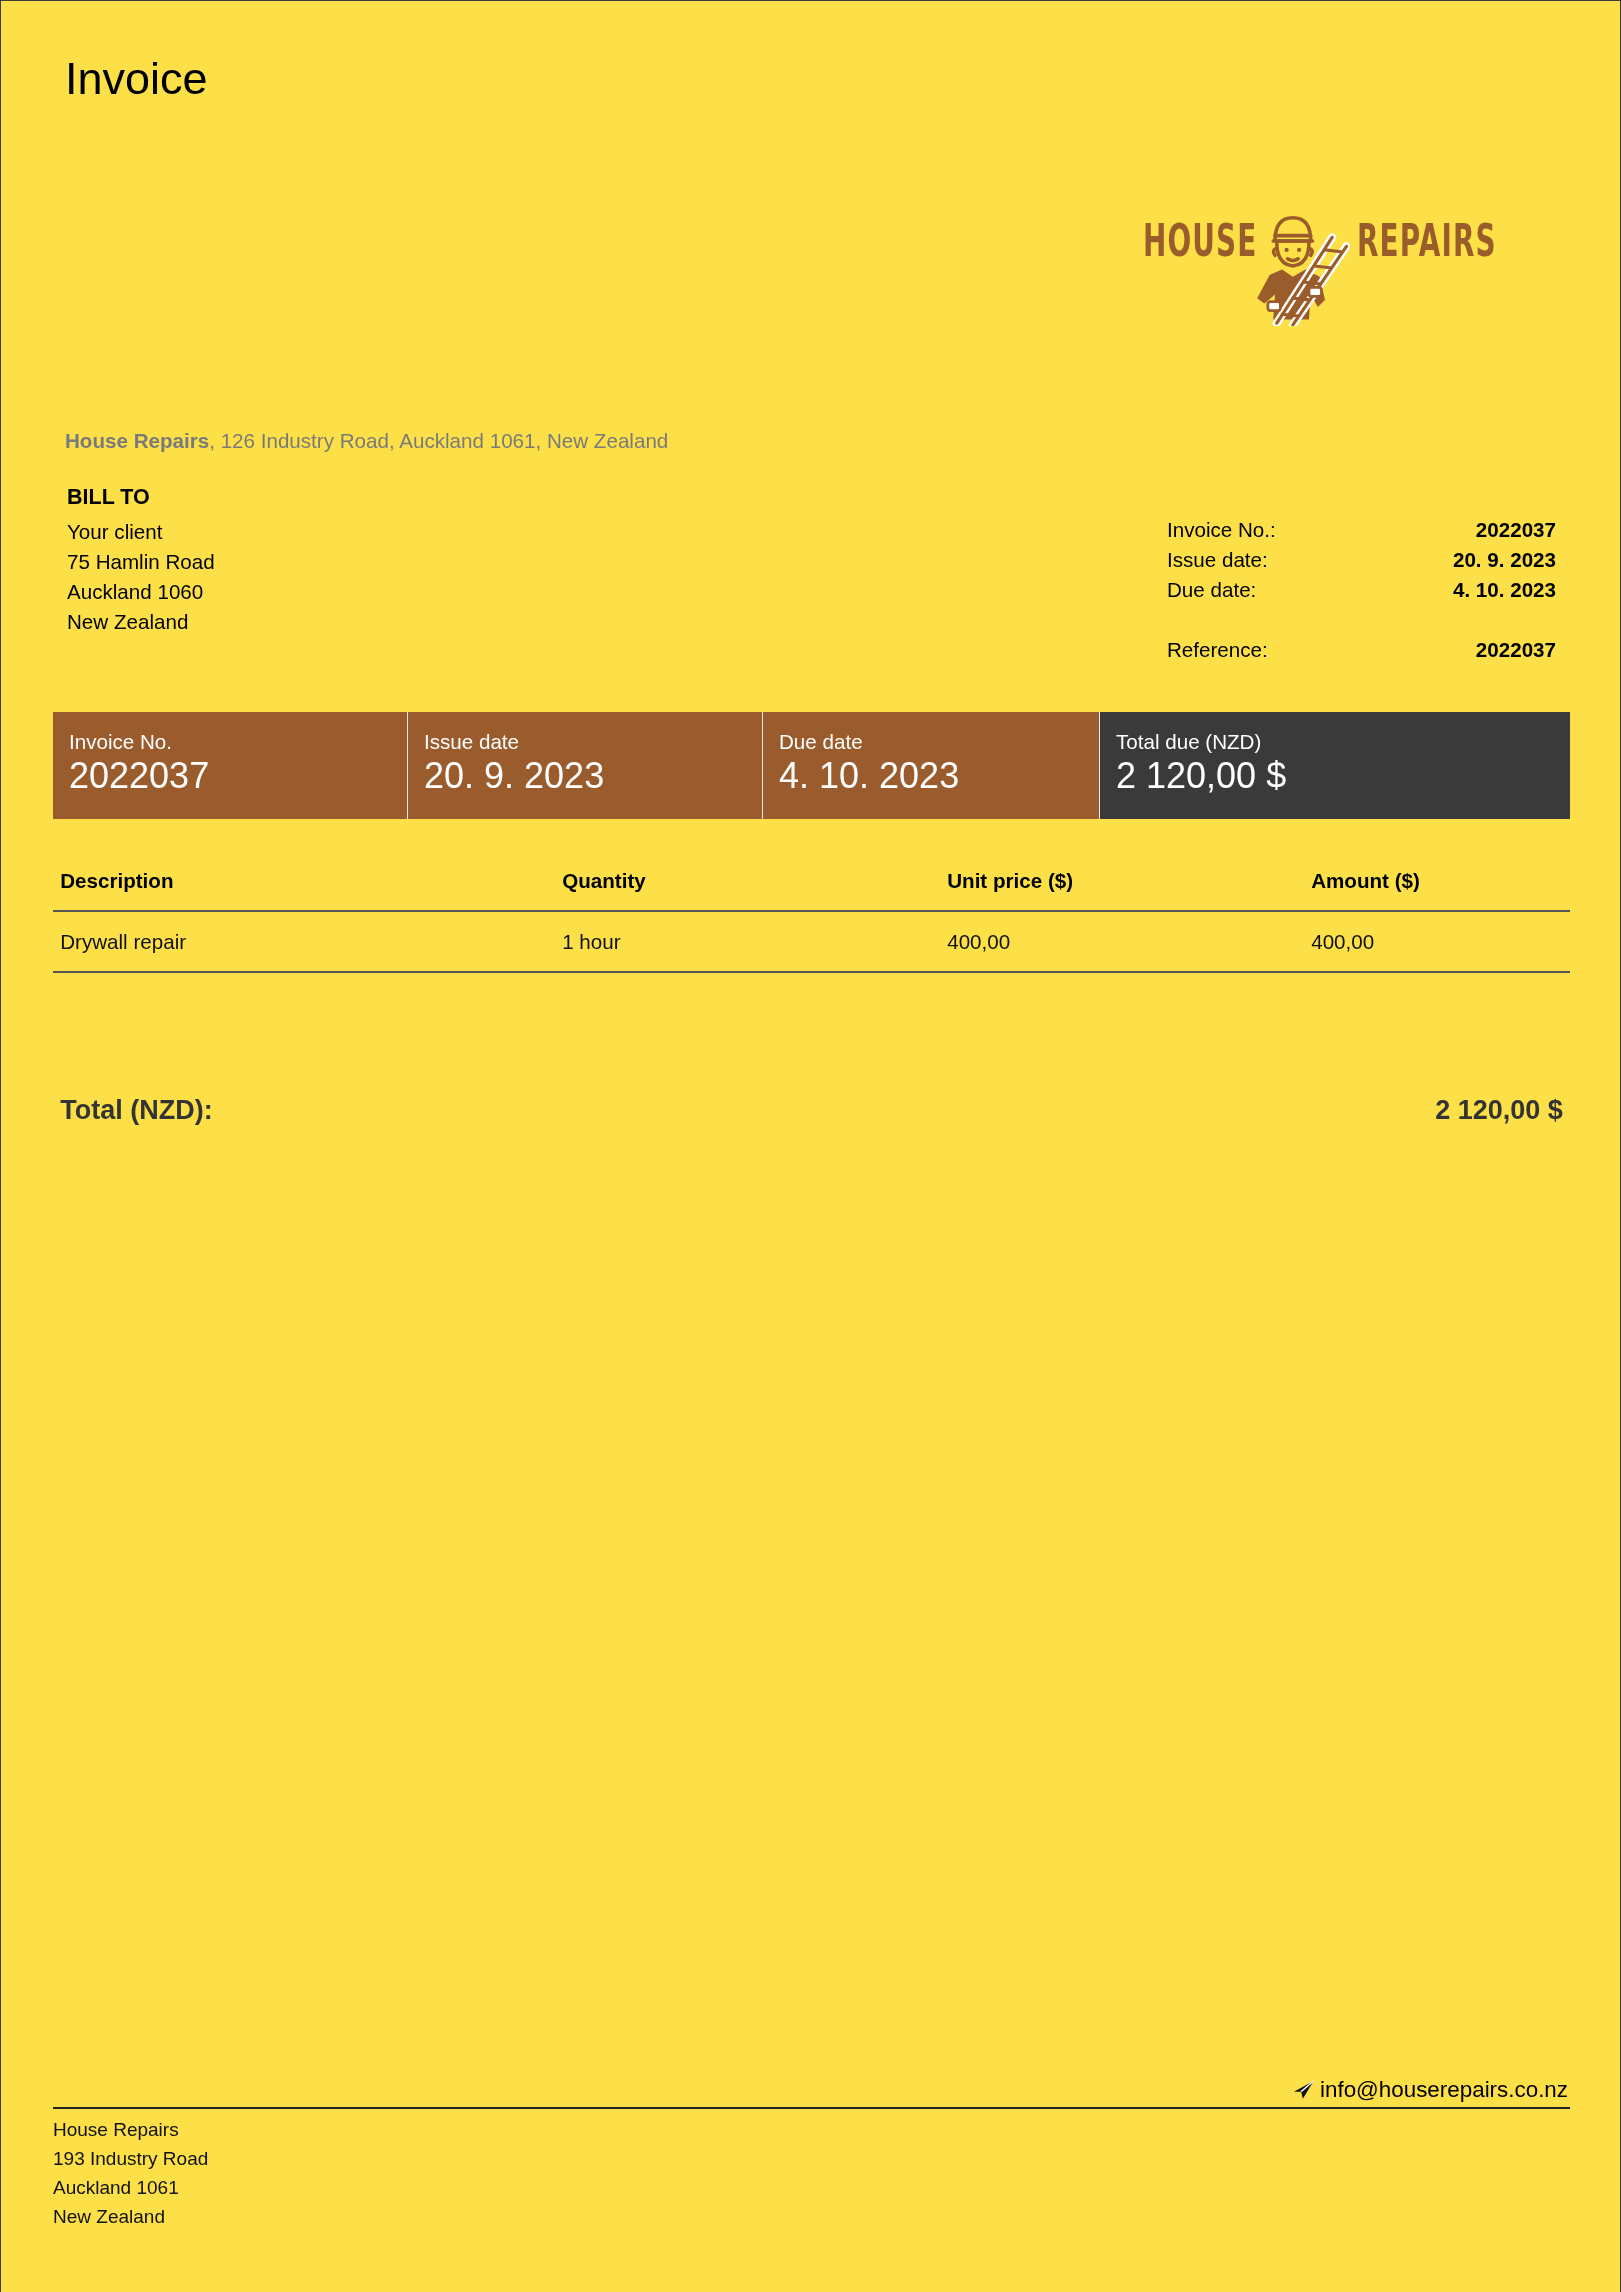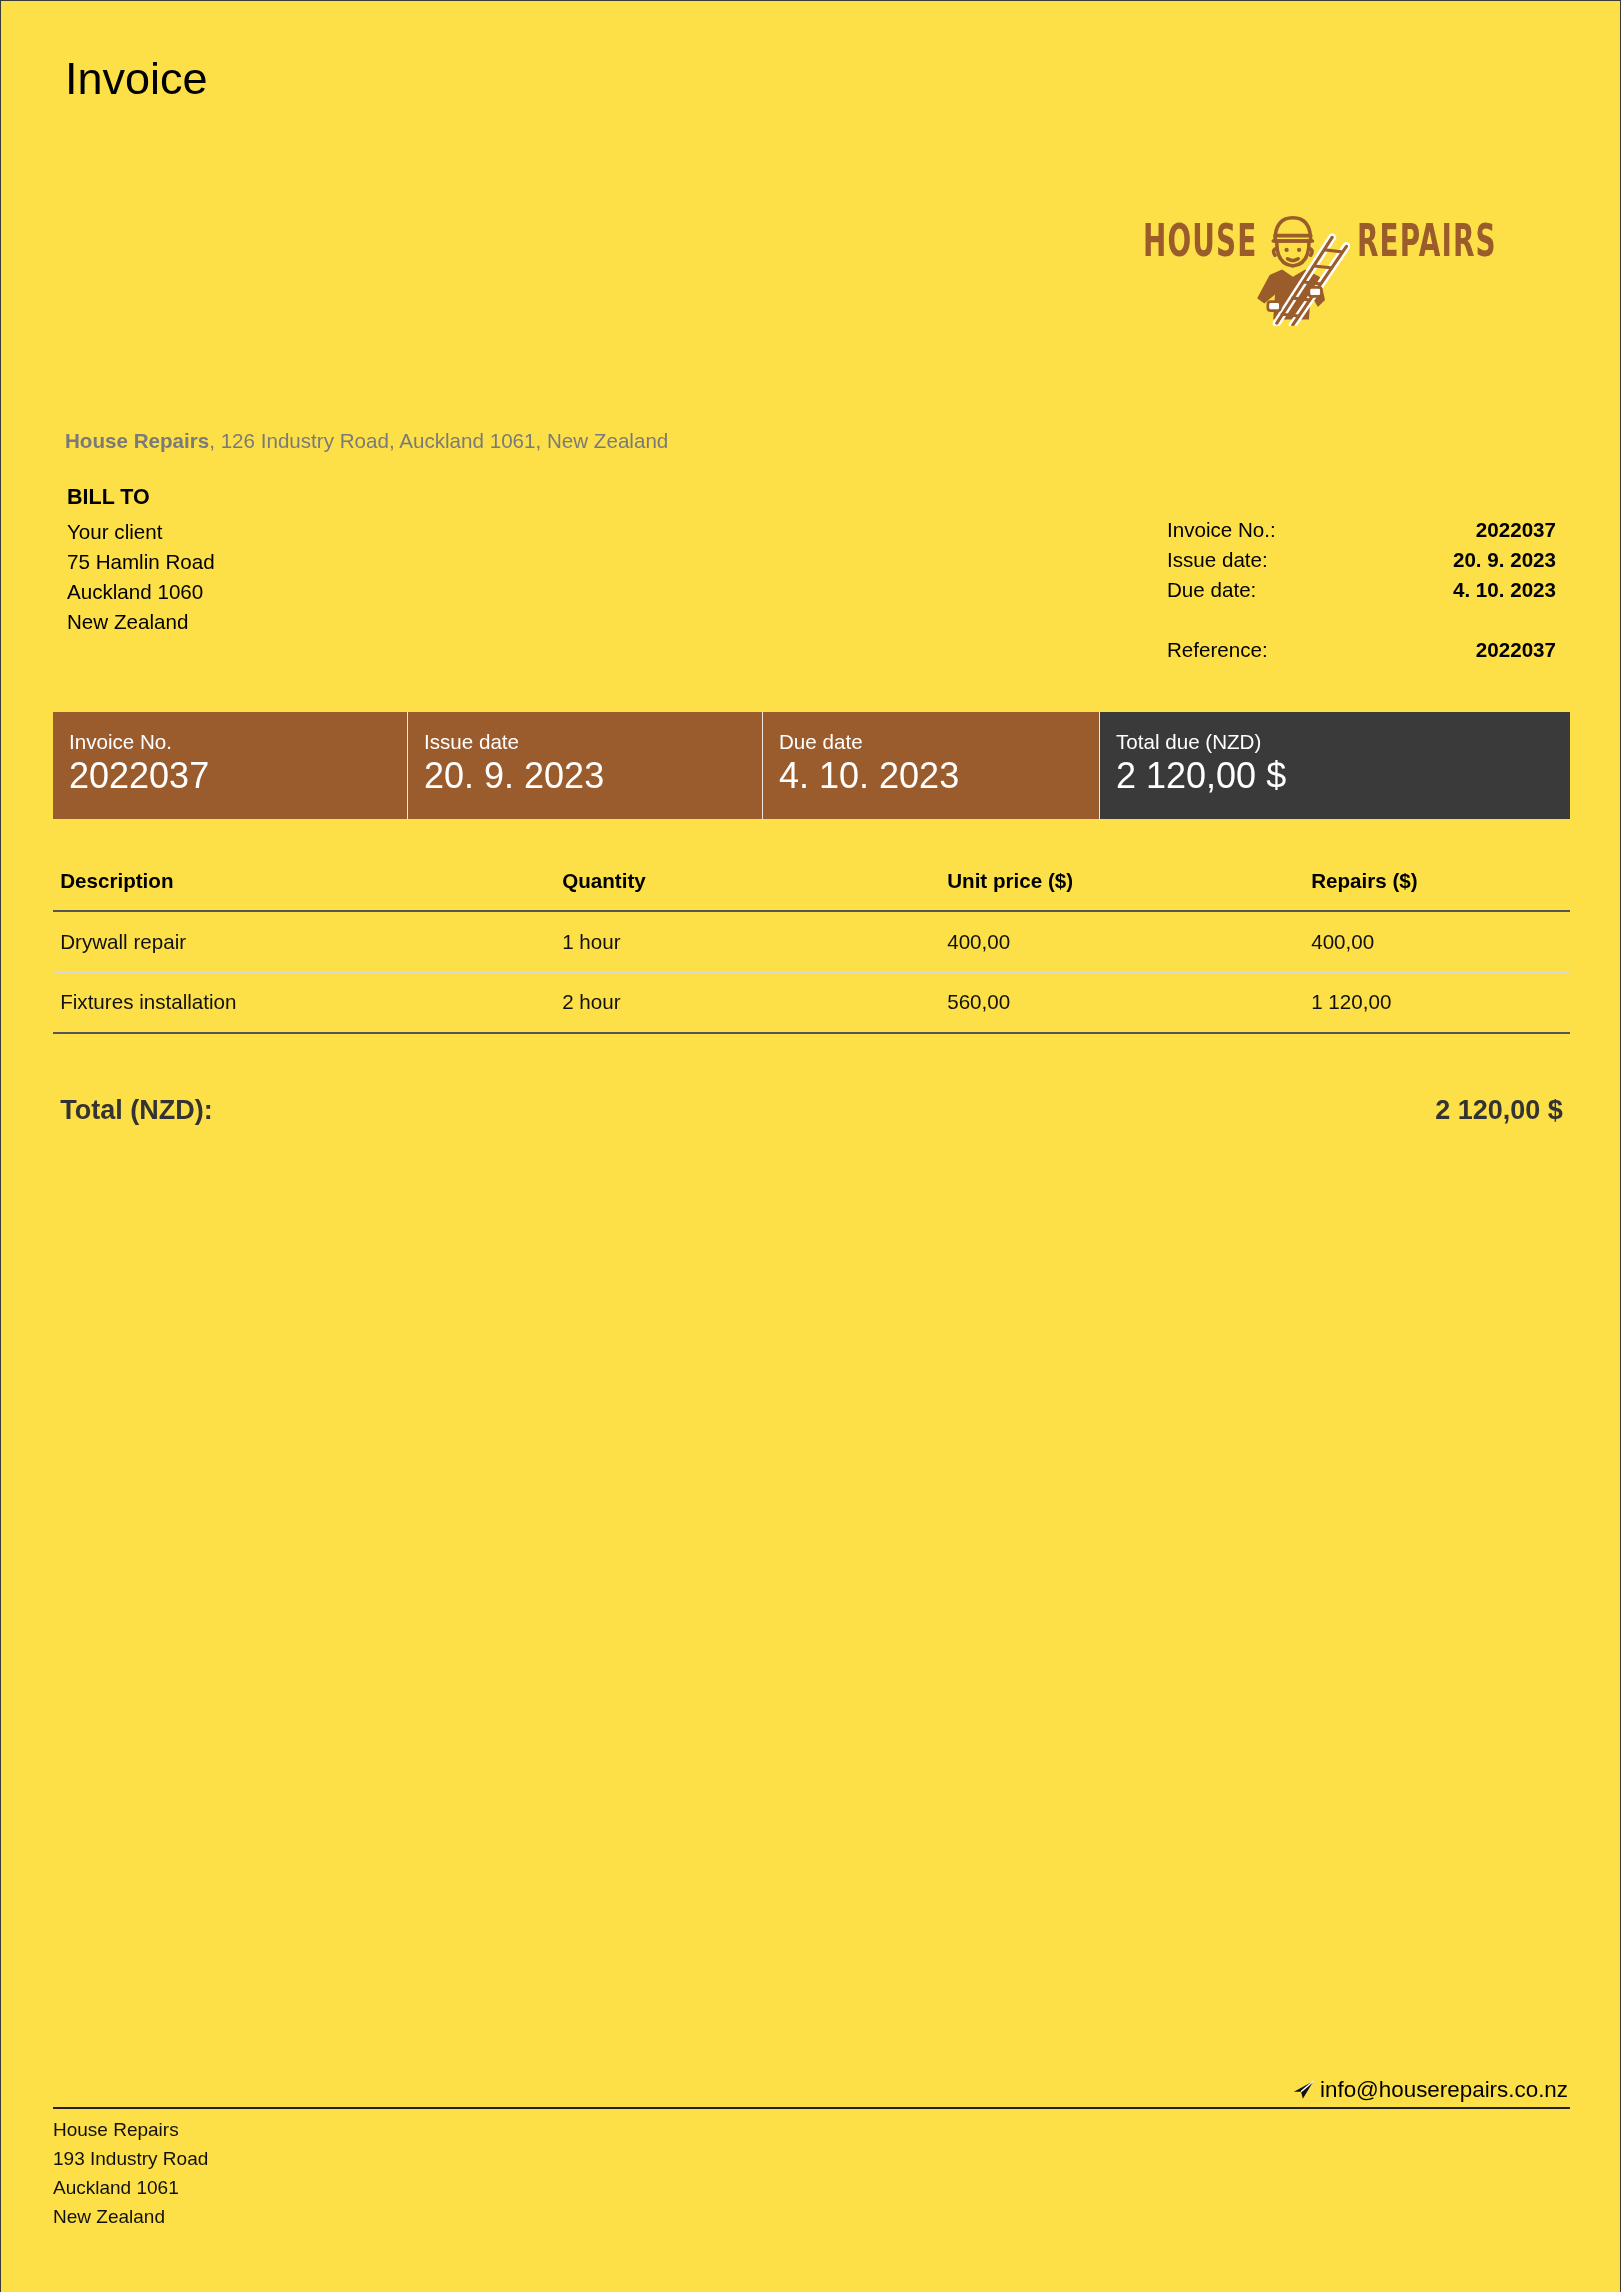--- a/index.html
+++ b/index.html
@@ -182,36 +182,30 @@
       <div class="summary-value">2 120,00 $</div>
     </div>
   </div>
 
   <table class="items">
     <thead>
       <tr>
         <th style="width:502px">Description</th>
         <th class="r" style="width:385px">Quantity</th>
         <th class="r" style="width:364px">Unit price ($)</th>
-        <th class="r">Repairs ($)</th>
+        <th class="r">Amount ($)</th>
       </tr>
     </thead>
     <tbody>
       <tr>
         <td>Drywall repair</td>
         <td class="r">1 hour</td>
         <td class="r">400,00</td>
         <td class="r">400,00</td>
       </tr>
-      <tr>
-        <td>Fixtures installation</td>
-        <td class="r">2 hour</td>
-        <td class="r">560,00</td>
-        <td class="r">1 120,00</td>
-      </tr>
     </tbody>
   </table>
 
   <div class="total-row">
     <span>Total (NZD):</span>
     <span>2 120,00 $</span>
   </div>
 
   <div class="footer-email">
     <svg width="21.5" height="19.7" viewBox="0 0 24 22">

